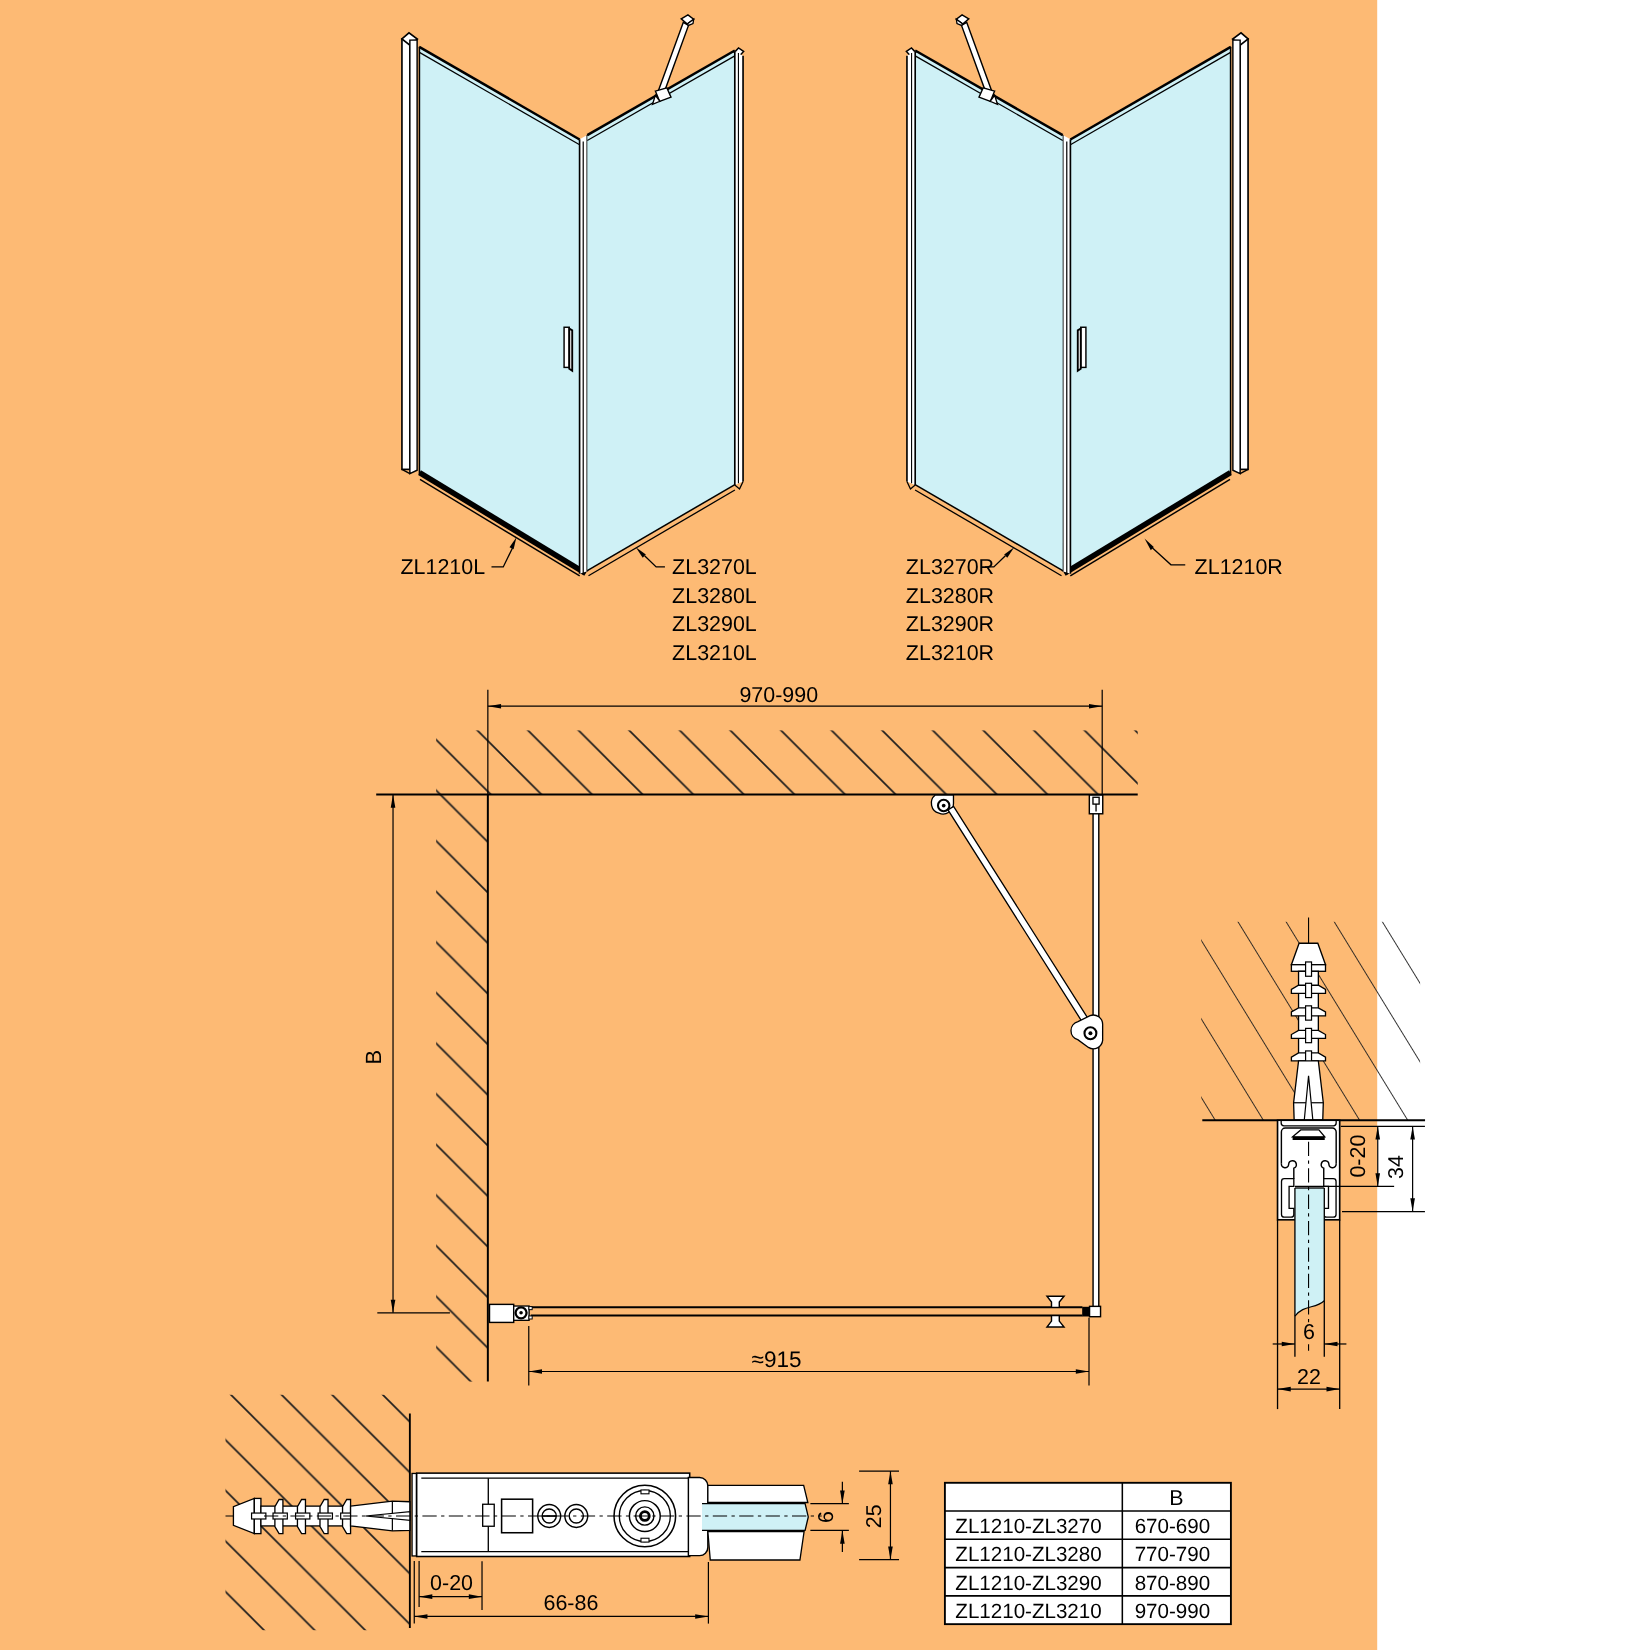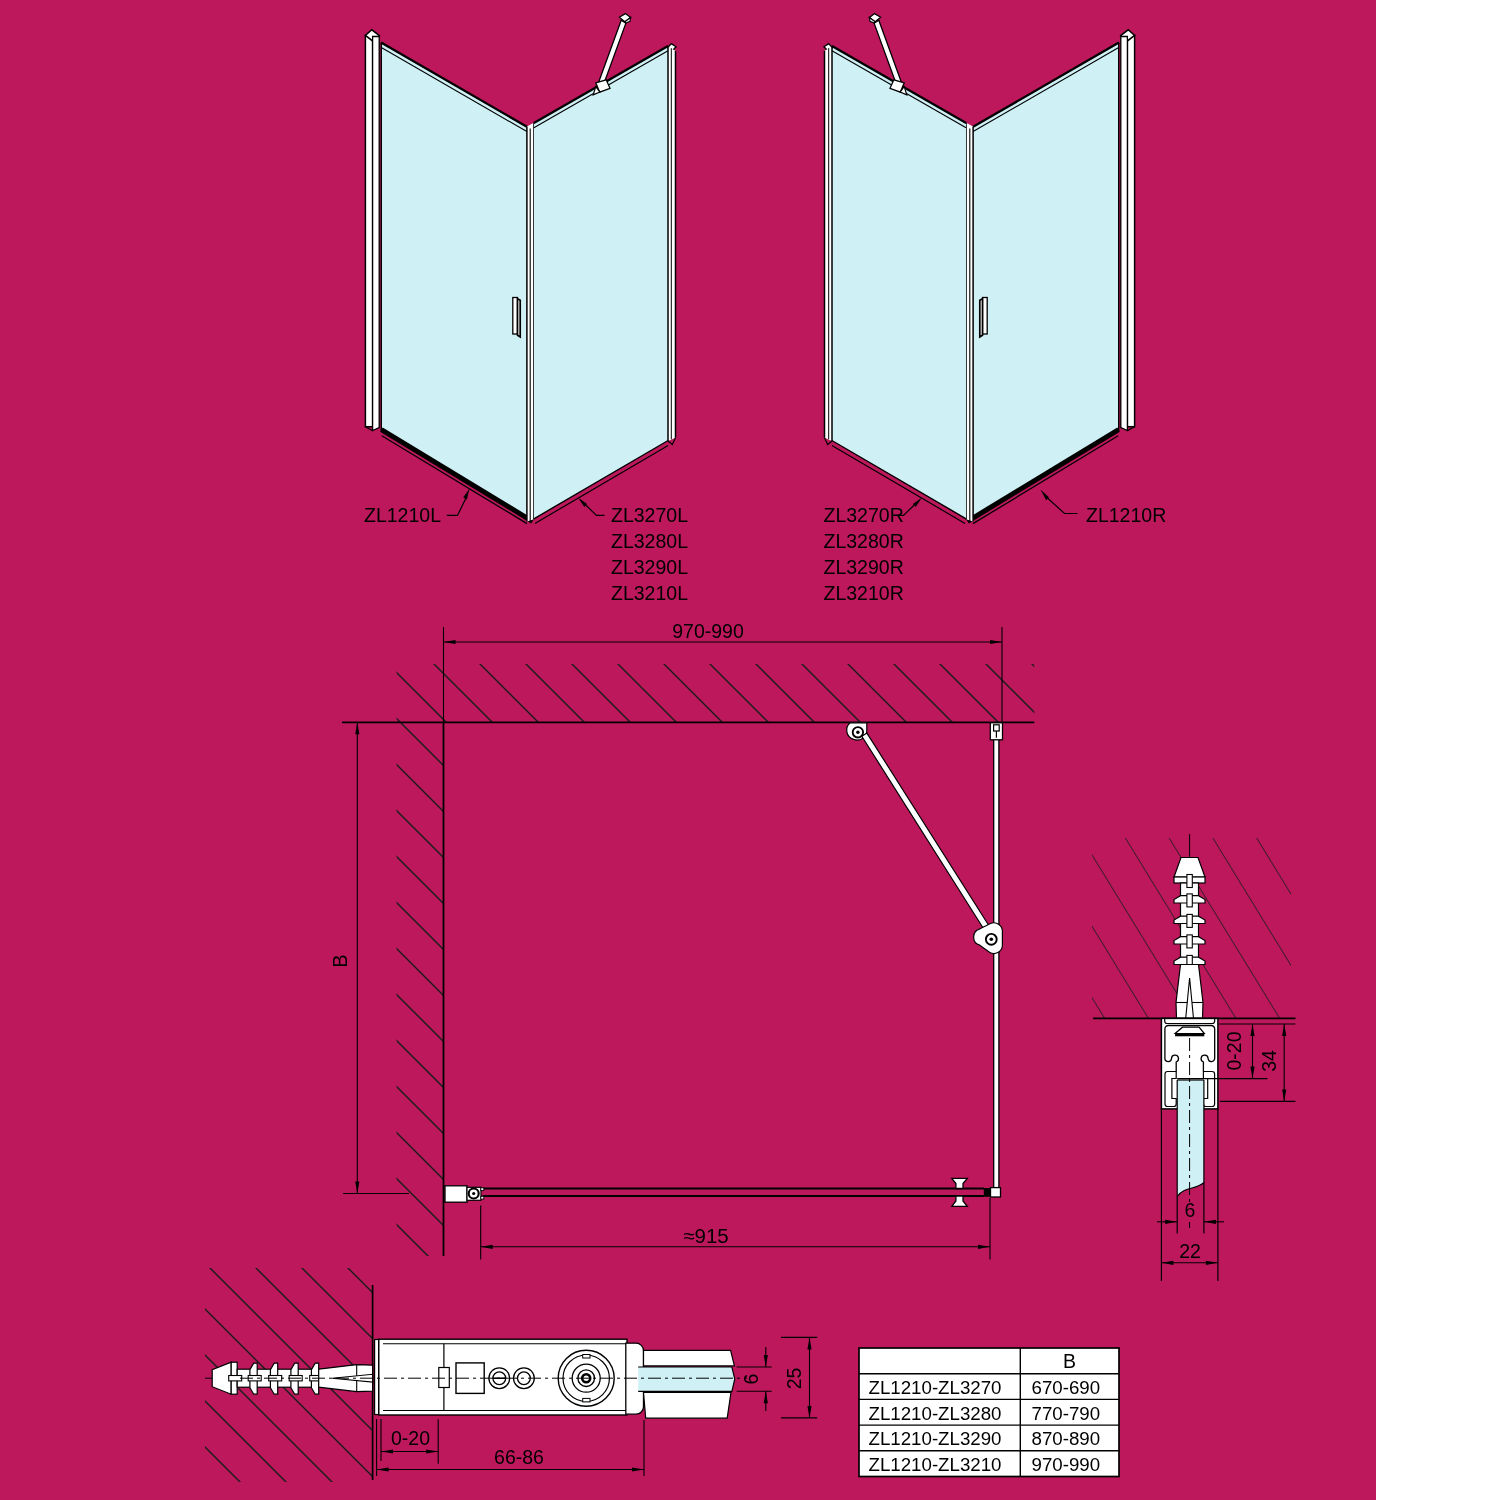--- a/index.html
+++ b/index.html
@@ -1,16 +1,16 @@
 <!DOCTYPE html>
 <html><head>
 <meta charset="utf-8">
 <style>
 html,body{margin:0;padding:0;background:#ffffff;}
-#page{width:1376px;height:1500px;position:relative;background:#be185d;}
+#page{width:1252px;height:1500px;position:relative;background:#fdba74;}
 text{font-family:"Liberation Sans",sans-serif;fill:#000;}
 </style>
 </head>
 <body>
 <div id="page">
 <svg width="1500" height="1500" viewBox="0 0 1500 1500">
 <defs>
 <pattern id="hatch" width="46" height="46" patternUnits="userSpaceOnUse">
   <path d="M-23,23 L23,69 M0,0 L46,46 M23,-23 L69,23" stroke="#1c1c1c" stroke-width="1.5" fill="none"></path>
 </pattern>

